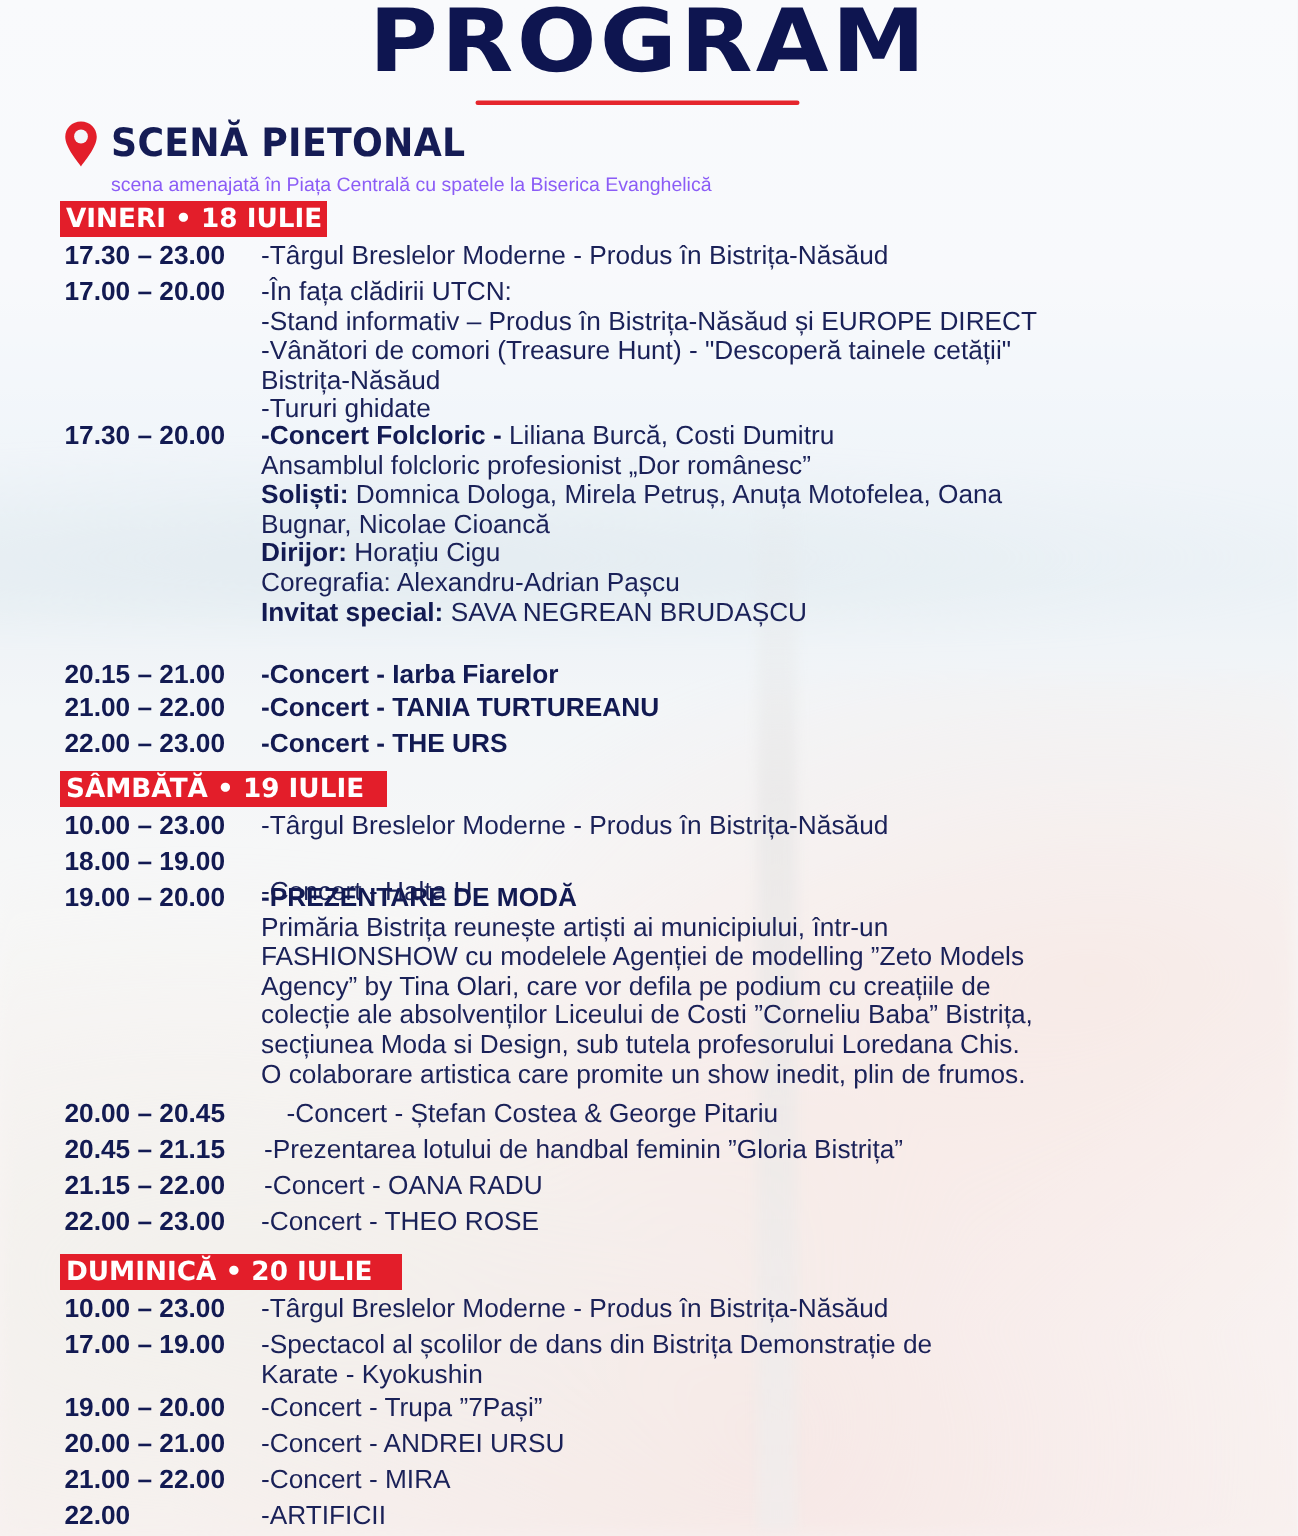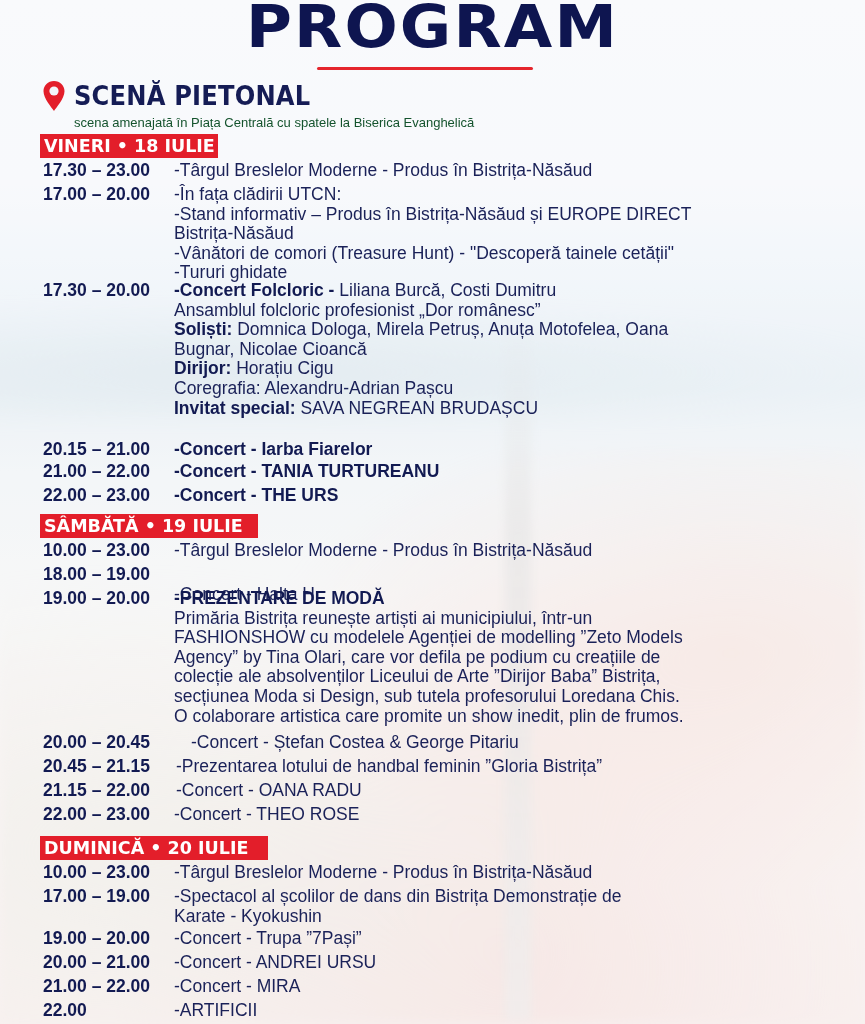--- a/index.html
+++ b/index.html
@@ -29,21 +29,21 @@
 
   .title { position: absolute; top: -8px; left: 0; width: 865px; text-align: center;
     font-family: "DejaVu Sans", sans-serif; font-weight: 900; font-size: 58px; letter-spacing: 2px;
     color: #0e1550; line-height: 70px; transform: scaleX(1.08); transform-origin: center; }
   .title-rule { position: absolute; top: 67px; left: 317px; width: 216px; height: 3px; background: #e5262d; border-radius: 2px; }
 
   .venue { position: absolute; top: 80px; left: 42px; display: flex; align-items: center; }
   .pin { width: 24px; height: 32px; margin-right: 8px; }
   .venue-name { font-family: "DejaVu Sans", sans-serif; font-weight: 700; font-size: 26px; color: #151c55;
     letter-spacing: 0.2px; transform: scaleX(0.93); transform-origin: left; white-space: nowrap; }
-  .venue-sub { position: absolute; top: 115px; left: 74px; font-size: 13px; color: #14532d; white-space: nowrap; }
+  .venue-sub { position: absolute; top: 115px; left: 74px; font-size: 13px; color: #8b5cf6; white-space: nowrap; }
 
   .day { position: absolute; left: 40px; height: 24px; background: #e31e2a; color: #fff;
     font-family: "DejaVu Sans", sans-serif; font-weight: 700; font-size: 17.5px; line-height: 24px;
     padding: 0 8px 0 4px; white-space: nowrap; box-sizing: border-box; }
 
   .row { position: absolute; left: 43px; font-size: 17.5px; line-height: 19.6px; white-space: nowrap; color: #1a2158; }
   .row .time { position: absolute; left: 0; top: 0; font-weight: 700; color: #121a52; }
   .row .desc { position: absolute; top: 0; }
   .row .desc .b { font-weight: 700; color: #121a52; }
   .row .line { display: block; }
@@ -78,22 +78,22 @@
         <span class="time">17.30 – 23.00</span>
         <div class="desc" style="left: 131px;">
           <span class="line"><span>-Târgul Breslelor Moderne - Produs în Bistrița-Năsăud</span></span>
         </div>
       </div>
       <div class="row" style="top: 185px;">
         <span class="time">17.00 – 20.00</span>
         <div class="desc" style="left: 131px;">
           <span class="line"><span>-În fața clădirii UTCN:</span></span>
           <span class="line"><span>-Stand informativ – Produs în Bistrița-Năsăud și EUROPE DIRECT</span></span>
+          <span class="line"><span>-Vânători de comori (Treasure Hunt) - "Descoperă tainele cetății"</span></span>
           <span class="line"><span>Bistrița-Năsăud</span></span>
-          <span class="line"><span>-Vânători de comori (Treasure Hunt) - "Descoperă tainele cetății"</span></span>
           <span class="line"><span>-Tururi ghidate</span></span>
         </div>
       </div>
       <div class="row" style="top: 281px;">
         <span class="time">17.30 – 20.00</span>
         <div class="desc" style="left: 131px;">
           <span class="line"><span class="b">-Concert Folcloric - </span><span>Liliana Burcă, Costi Dumitru</span></span>
           <span class="line"><span>Ansamblul folcloric profesionist „Dor românesc”</span></span>
           <span class="line"><span class="b">Soliști: </span><span>Domnica Dologa, Mirela Petruș, Anuța Motofelea, Oana</span></span>
           <span class="line"><span>Bugnar, Nicolae Cioancă</span></span>
@@ -133,21 +133,21 @@
           <span class="line"><span>-Concert - Halta H</span></span>
         </div>
       </div>
       <div class="row" style="top: 589px;">
         <span class="time">19.00 – 20.00</span>
         <div class="desc" style="left: 131px;">
           <span class="line"><span class="b">-PREZENTARE DE MODĂ</span></span>
           <span class="line"><span>Primăria Bistrița reunește artiști ai municipiului, într-un</span></span>
           <span class="line"><span>FASHIONSHOW cu modelele Agenției de modelling ”Zeto Models</span></span>
           <span class="line"><span>Agency” by Tina Olari, care vor defila pe podium cu creațiile de</span></span>
-          <span class="line"><span>colecție ale absolvenților Liceului de Arte ”Dirijor Baba” Bistrița,</span></span>
+          <span class="line"><span>colecție ale absolvenților Liceului de Costi ”Corneliu Baba” Bistrița,</span></span>
           <span class="line"><span>secțiunea Moda si Design, sub tutela profesorului Loredana Chis.</span></span>
           <span class="line"><span>O colaborare artistica care promite un show inedit, plin de frumos.</span></span>
         </div>
       </div>
       <div class="row" style="top: 733px;">
         <span class="time">20.00 – 20.45</span>
         <div class="desc" style="left: 148px;">
           <span class="line"><span>-Concert - Ștefan Costea &amp; George Pitariu</span></span>
         </div>
       </div>

